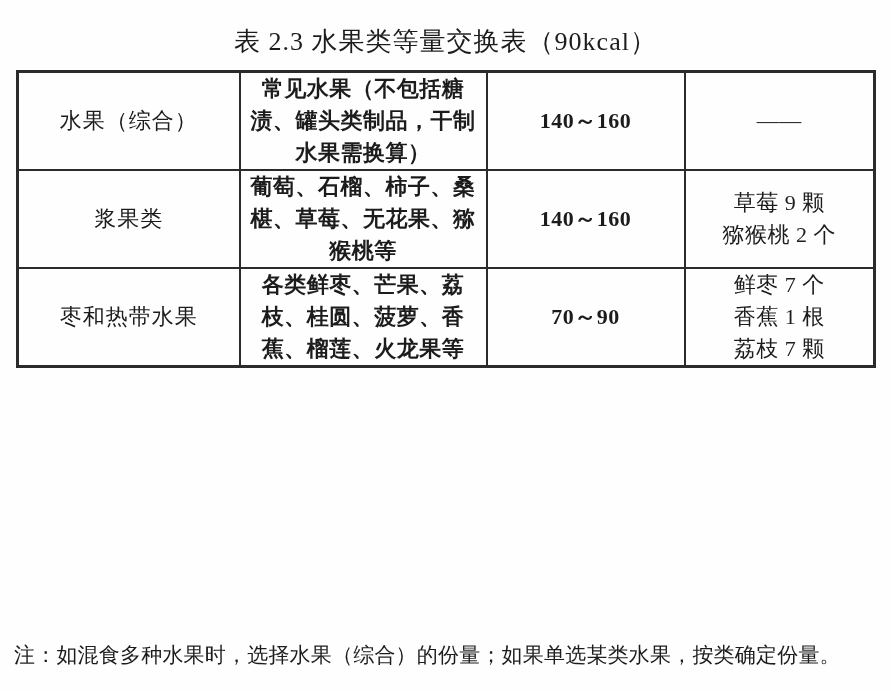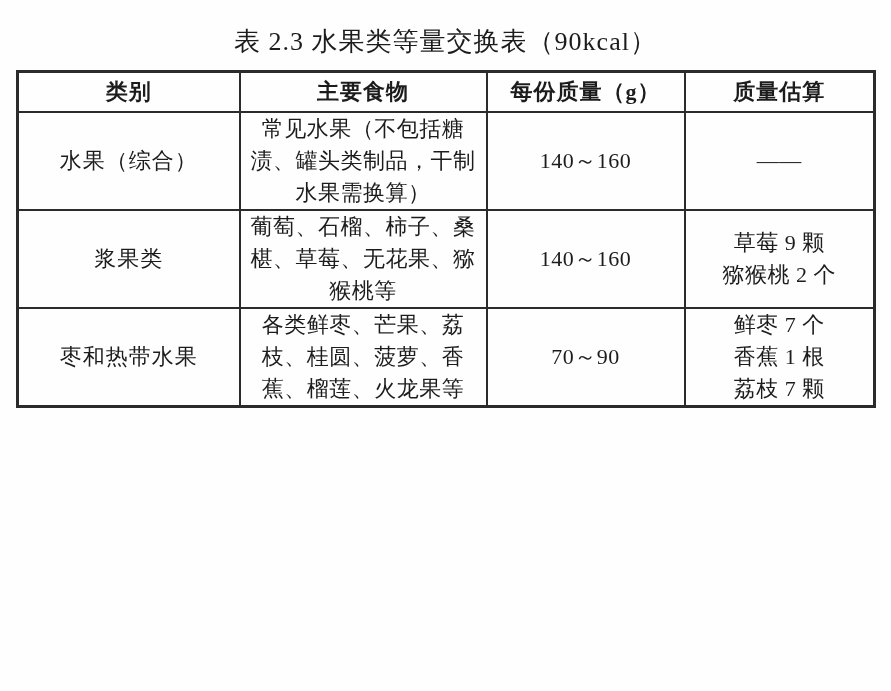--- a/index.html
+++ b/index.html
@@ -38,22 +38,22 @@
     font-size: 22px;
     line-height: 32px;
     padding: 0 4px;
     overflow: hidden;
   }
   table.exchange th {
     font-weight: bold;
     letter-spacing: 1px;
   }
   td.category { white-space: pre-line; letter-spacing: 1px; padding: 0 14px; }
-  td.foods { text-align: left; padding: 0 9px; letter-spacing: 0.5px; }
-  td.weight { font-size: 22px; letter-spacing: 0.5px; }
+  td.foods { text-align: left; padding: 0 9px; letter-spacing: 0.5px; font-weight: bold; }
+  td.weight { font-size: 22px; letter-spacing: 0.5px; font-weight: bold; }
   td.estimate { letter-spacing: 0.5px; }
   td.estimate .est-line { display: block; }
   .note {
     position: absolute;
     left: 14px;
     top: 641px;
     width: 870px;
     font-size: 21px;
     letter-spacing: 0.2px;
     white-space: nowrap;
@@ -67,26 +67,20 @@
   <div class="title">表 2.3 水果类等量交换表（90kcal）</div>
 
   <table class="exchange">
     <colgroup>
       <col style="width:222px">
       <col style="width:247px">
       <col style="width:198px">
       <col style="width:190px">
     </colgroup>
     <tbody>
-        <tr style="height:40px">
-      <th>类别</th>
-      <th>主要食物</th>
-      <th>每份质量（g）</th>
-      <th>质量估算</th>
-    </tr>
 
     <tr style="height:97px">
       <td class="category">水果（综合）</td>
       <td class="foods">常见水果（不包括糖渍、罐头类制品，干制水果需换算）</td>
       <td class="weight">140～160</td>
       <td class="estimate">
         <span class="est-line">——</span>
       </td>
     </tr>
 
@@ -109,14 +103,15 @@
       <td class="estimate">
         <span class="est-line">鲜枣 7 个</span>
         <span class="est-line">香蕉 1 根</span>
         <span class="est-line">荔枝 7 颗</span>
       </td>
     </tr>
 
   </tbody>
     </table>
 
+  <div class="note">注：如混食多种水果时，选择水果（综合）的份量；如果单选某类水果，按类确定份量。</div>
 
 </div>
 
 </body></html>

